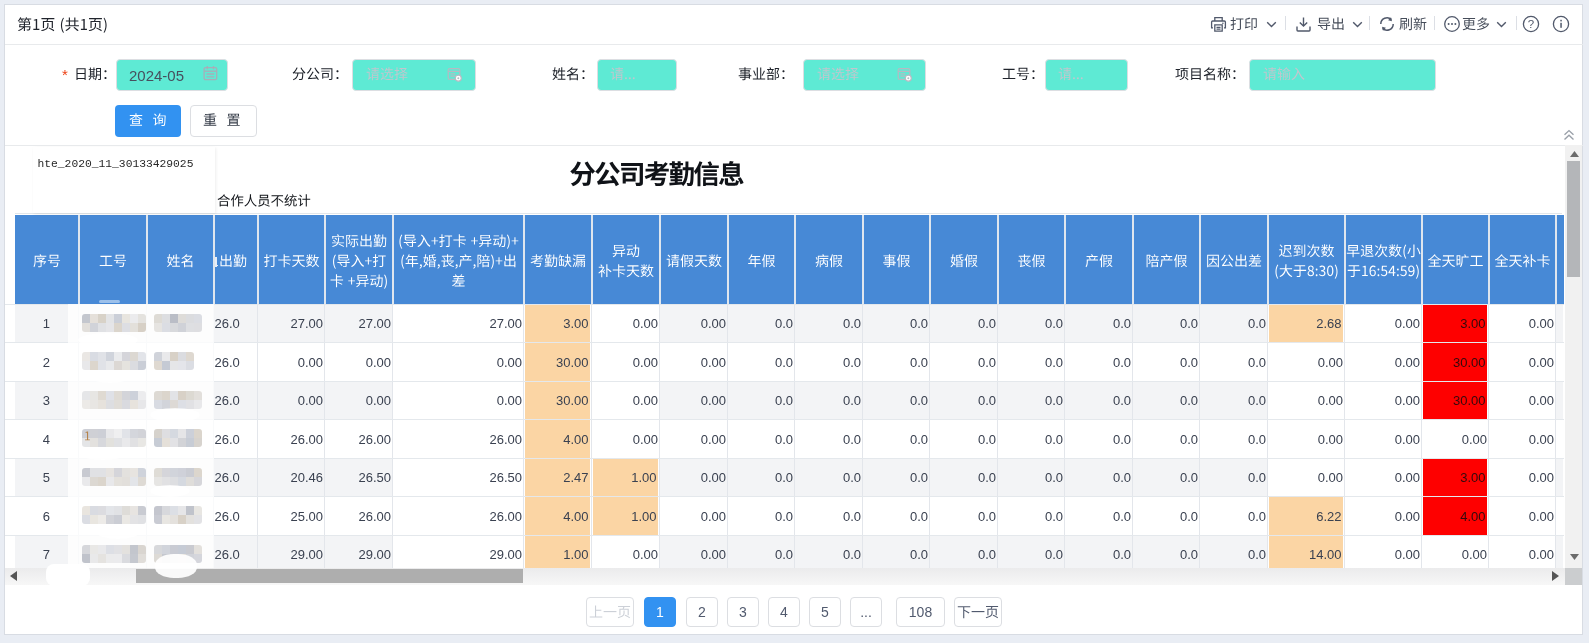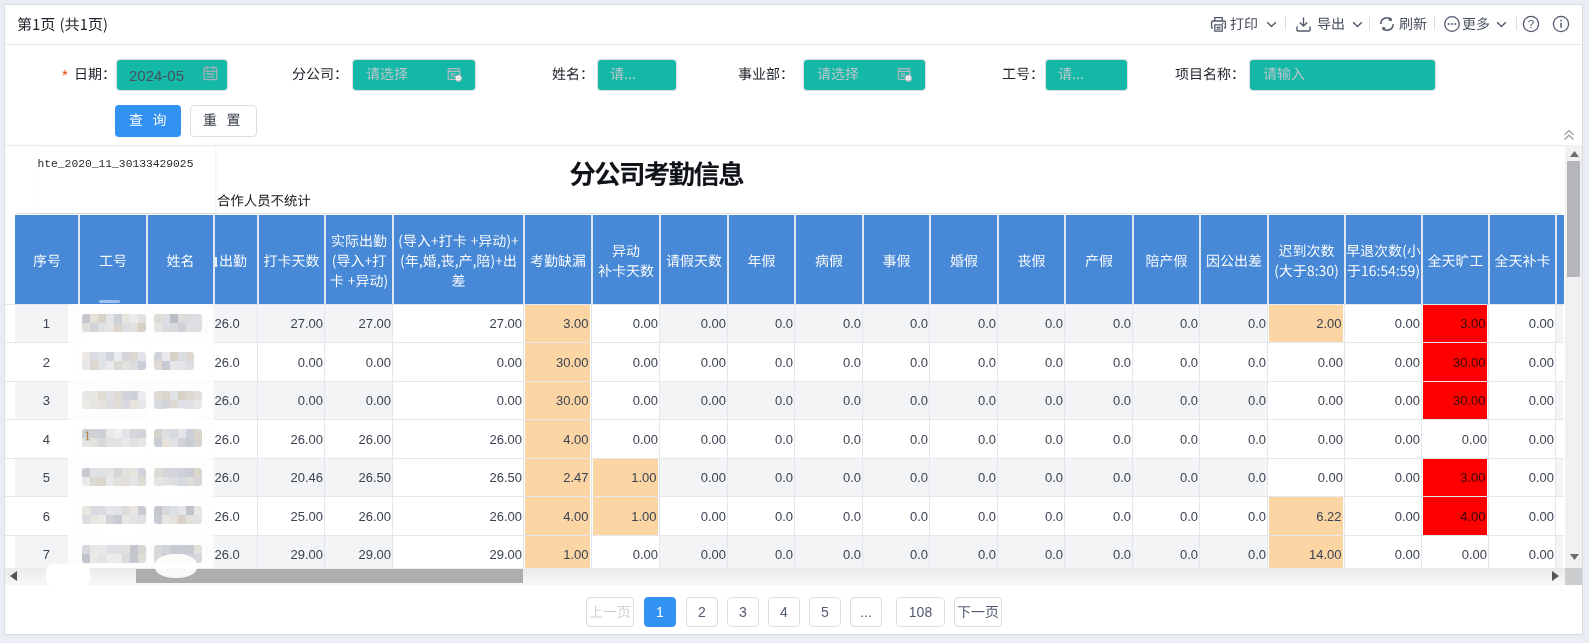--- a/index.html
+++ b/index.html
@@ -1,20 +1,20 @@
 <!DOCTYPE html>
 <html><head><meta charset="utf-8">
 <style>
 *{margin:0;padding:0;box-sizing:border-box;}
 html,body{width:1589px;height:643px;overflow:hidden;}
 body{background:#e9edf4;font-family:"Liberation Sans",sans-serif;position:relative;}
 .abs{position:absolute;}
 .card{position:absolute;left:4px;top:4px;width:1579px;height:631px;background:#fff;border:1px solid #d8dce3;}
 .cell{position:absolute;display:flex;align-items:center;justify-content:flex-end;font-size:13px;color:#3a4150;padding-top:2px;}
-.ipt{position:absolute;border:1px solid #dcdee2;border-radius:4px;background:#14b8a6;height:32px;display:flex;align-items:center;font-size:14px;}
+.ipt{position:absolute;border:1px solid #dcdee2;border-radius:4px;background:#5eead4;height:32px;display:flex;align-items:center;font-size:14px;}
 .pgbtn{position:absolute;top:597px;height:30px;border:1px solid #dcdee2;border-radius:4px;background:#fff;color:#515a6e;font-size:14px;display:flex;align-items:center;justify-content:center;}
 svg{display:block;}
 </style></head><body>
 <div class="card"></div>
 <svg width="0" height="0" style="position:absolute">
     <defs>
       <path id="g0" d="M168 401C160 329 145 240 131 180H398C315 93 188 17 70 -22C87 -36 108 -63 119 -81C238 -34 369 51 457 151V-80H531V180H821C811 89 800 50 786 36C778 29 768 28 750 28C732 27 685 28 636 33C647 14 656 -15 657 -36C709 -39 758 -39 783 -37C812 -35 830 -29 847 -12C873 13 886 74 900 214C901 224 902 244 902 244H531V337H868V558H131V494H457V401ZM231 337H457V244H217ZM531 494H795V401H531ZM212 845C177 749 117 658 46 598C65 589 95 572 109 561C147 597 184 643 216 696H271C292 656 312 607 321 575L387 599C380 624 364 662 346 696H507V754H249C261 778 272 803 281 828ZM598 845C572 753 525 665 464 607C483 598 515 579 530 568C561 602 591 646 617 696H685C718 657 749 607 763 574L828 602C816 628 793 664 767 696H947V754H644C654 778 663 803 670 828Z"></path>
       <path id="g1" d="M88 0H490V76H343V733H273C233 710 186 693 121 681V623H252V76H88Z"></path>
       <path id="g2" d="M464 462V281C464 174 421 55 50 -19C66 -35 87 -64 96 -80C485 4 541 143 541 280V462ZM545 110C661 56 812 -27 885 -83L932 -23C854 32 703 111 589 161ZM171 595V128H248V525H760V130H839V595H478C497 630 517 673 535 715H935V785H74V715H449C437 676 419 631 403 595Z"></path>
       <path id="g3" d="M239 -196 295 -171C209 -29 168 141 168 311C168 480 209 649 295 792L239 818C147 668 92 507 92 311C92 114 147 -47 239 -196Z"></path>
@@ -525,21 +525,21 @@
     <div class="cell" style="left:587px;top:0.0px;width:66.5px;height:38.50px;color:#3a4150;justify-content:flex-end;padding-right:0.5px;">0.00</div>
     <div class="cell" style="left:655px;top:0.0px;width:66.5px;height:38.50px;background:#f3f4f6;color:#3a4150;justify-content:flex-end;padding-right:0.5px;">0.00</div>
     <div class="cell" style="left:723px;top:0.0px;width:65.5px;height:38.50px;background:#f3f4f6;color:#3a4150;justify-content:flex-end;padding-right:0.5px;">0.0</div>
     <div class="cell" style="left:790px;top:0.0px;width:66.5px;height:38.50px;background:#f3f4f6;color:#3a4150;justify-content:flex-end;padding-right:0.5px;">0.0</div>
     <div class="cell" style="left:858px;top:0.0px;width:65.5px;height:38.50px;background:#f3f4f6;color:#3a4150;justify-content:flex-end;padding-right:0.5px;">0.0</div>
     <div class="cell" style="left:925px;top:0.0px;width:66.5px;height:38.50px;background:#f3f4f6;color:#3a4150;justify-content:flex-end;padding-right:0.5px;">0.0</div>
     <div class="cell" style="left:993px;top:0.0px;width:65.5px;height:38.50px;background:#f3f4f6;color:#3a4150;justify-content:flex-end;padding-right:0.5px;">0.0</div>
     <div class="cell" style="left:1060px;top:0.0px;width:66.5px;height:38.50px;background:#f3f4f6;color:#3a4150;justify-content:flex-end;padding-right:0.5px;">0.0</div>
     <div class="cell" style="left:1128px;top:0.0px;width:65.5px;height:38.50px;background:#f3f4f6;color:#3a4150;justify-content:flex-end;padding-right:0.5px;">0.0</div>
     <div class="cell" style="left:1195px;top:0.0px;width:66.5px;height:38.50px;background:#f3f4f6;color:#3a4150;justify-content:flex-end;padding-right:0.5px;">0.0</div>
-    <div class="cell" style="left:1263.5px;top:0.0px;width:74.5px;height:38.50px;background:#fbd5a4;color:#3a4150;justify-content:flex-end;padding-right:1.5px;">2.00</div>
+    <div class="cell" style="left:1263.5px;top:0.0px;width:74.5px;height:38.50px;background:#fbd5a4;color:#3a4150;justify-content:flex-end;padding-right:1.5px;">2.68</div>
     <div class="cell" style="left:1340px;top:0.0px;width:75.5px;height:38.50px;color:#3a4150;justify-content:flex-end;padding-right:0.5px;">0.00</div>
     <div class="cell" style="left:1417.5px;top:0.0px;width:64.5px;height:38.50px;background:#fe0000;color:#330a0d;justify-content:flex-end;padding-right:1.5px;">3.00</div>
     <div class="cell" style="left:1484px;top:0.0px;width:65.5px;height:38.50px;color:#3a4150;justify-content:flex-end;padding-right:0.5px;">0.00</div>
     <div class="cell" style="left:1551px;top:0.0px;width:6.5px;height:38.50px;background:#f3f4f6;color:#3a4150;justify-content:flex-end;padding-right:0.5px;"></div>
     <div class="cell" style="left:10px;top:38.5px;width:62.5px;height:38.50px;color:#3a4150;justify-content:center;">2</div>
     <div class="cell" style="left:209px;top:38.5px;width:42.5px;height:38.50px;color:#3a4150;justify-content:flex-start;padding-left:0.5px;">26.0</div>
     <div class="cell" style="left:253px;top:38.5px;width:65.5px;height:38.50px;color:#3a4150;justify-content:flex-end;padding-right:0.5px;">0.00</div>
     <div class="cell" style="left:320px;top:38.5px;width:66.5px;height:38.50px;color:#3a4150;justify-content:flex-end;padding-right:0.5px;">0.00</div>
     <div class="cell" style="left:388px;top:38.5px;width:129.5px;height:38.50px;color:#3a4150;justify-content:flex-end;padding-right:0.5px;">0.00</div>
     <div class="cell" style="left:519.5px;top:38.5px;width:65.5px;height:38.50px;background:#fbd5a4;color:#3a4150;justify-content:flex-end;padding-right:1.5px;">30.00</div>

